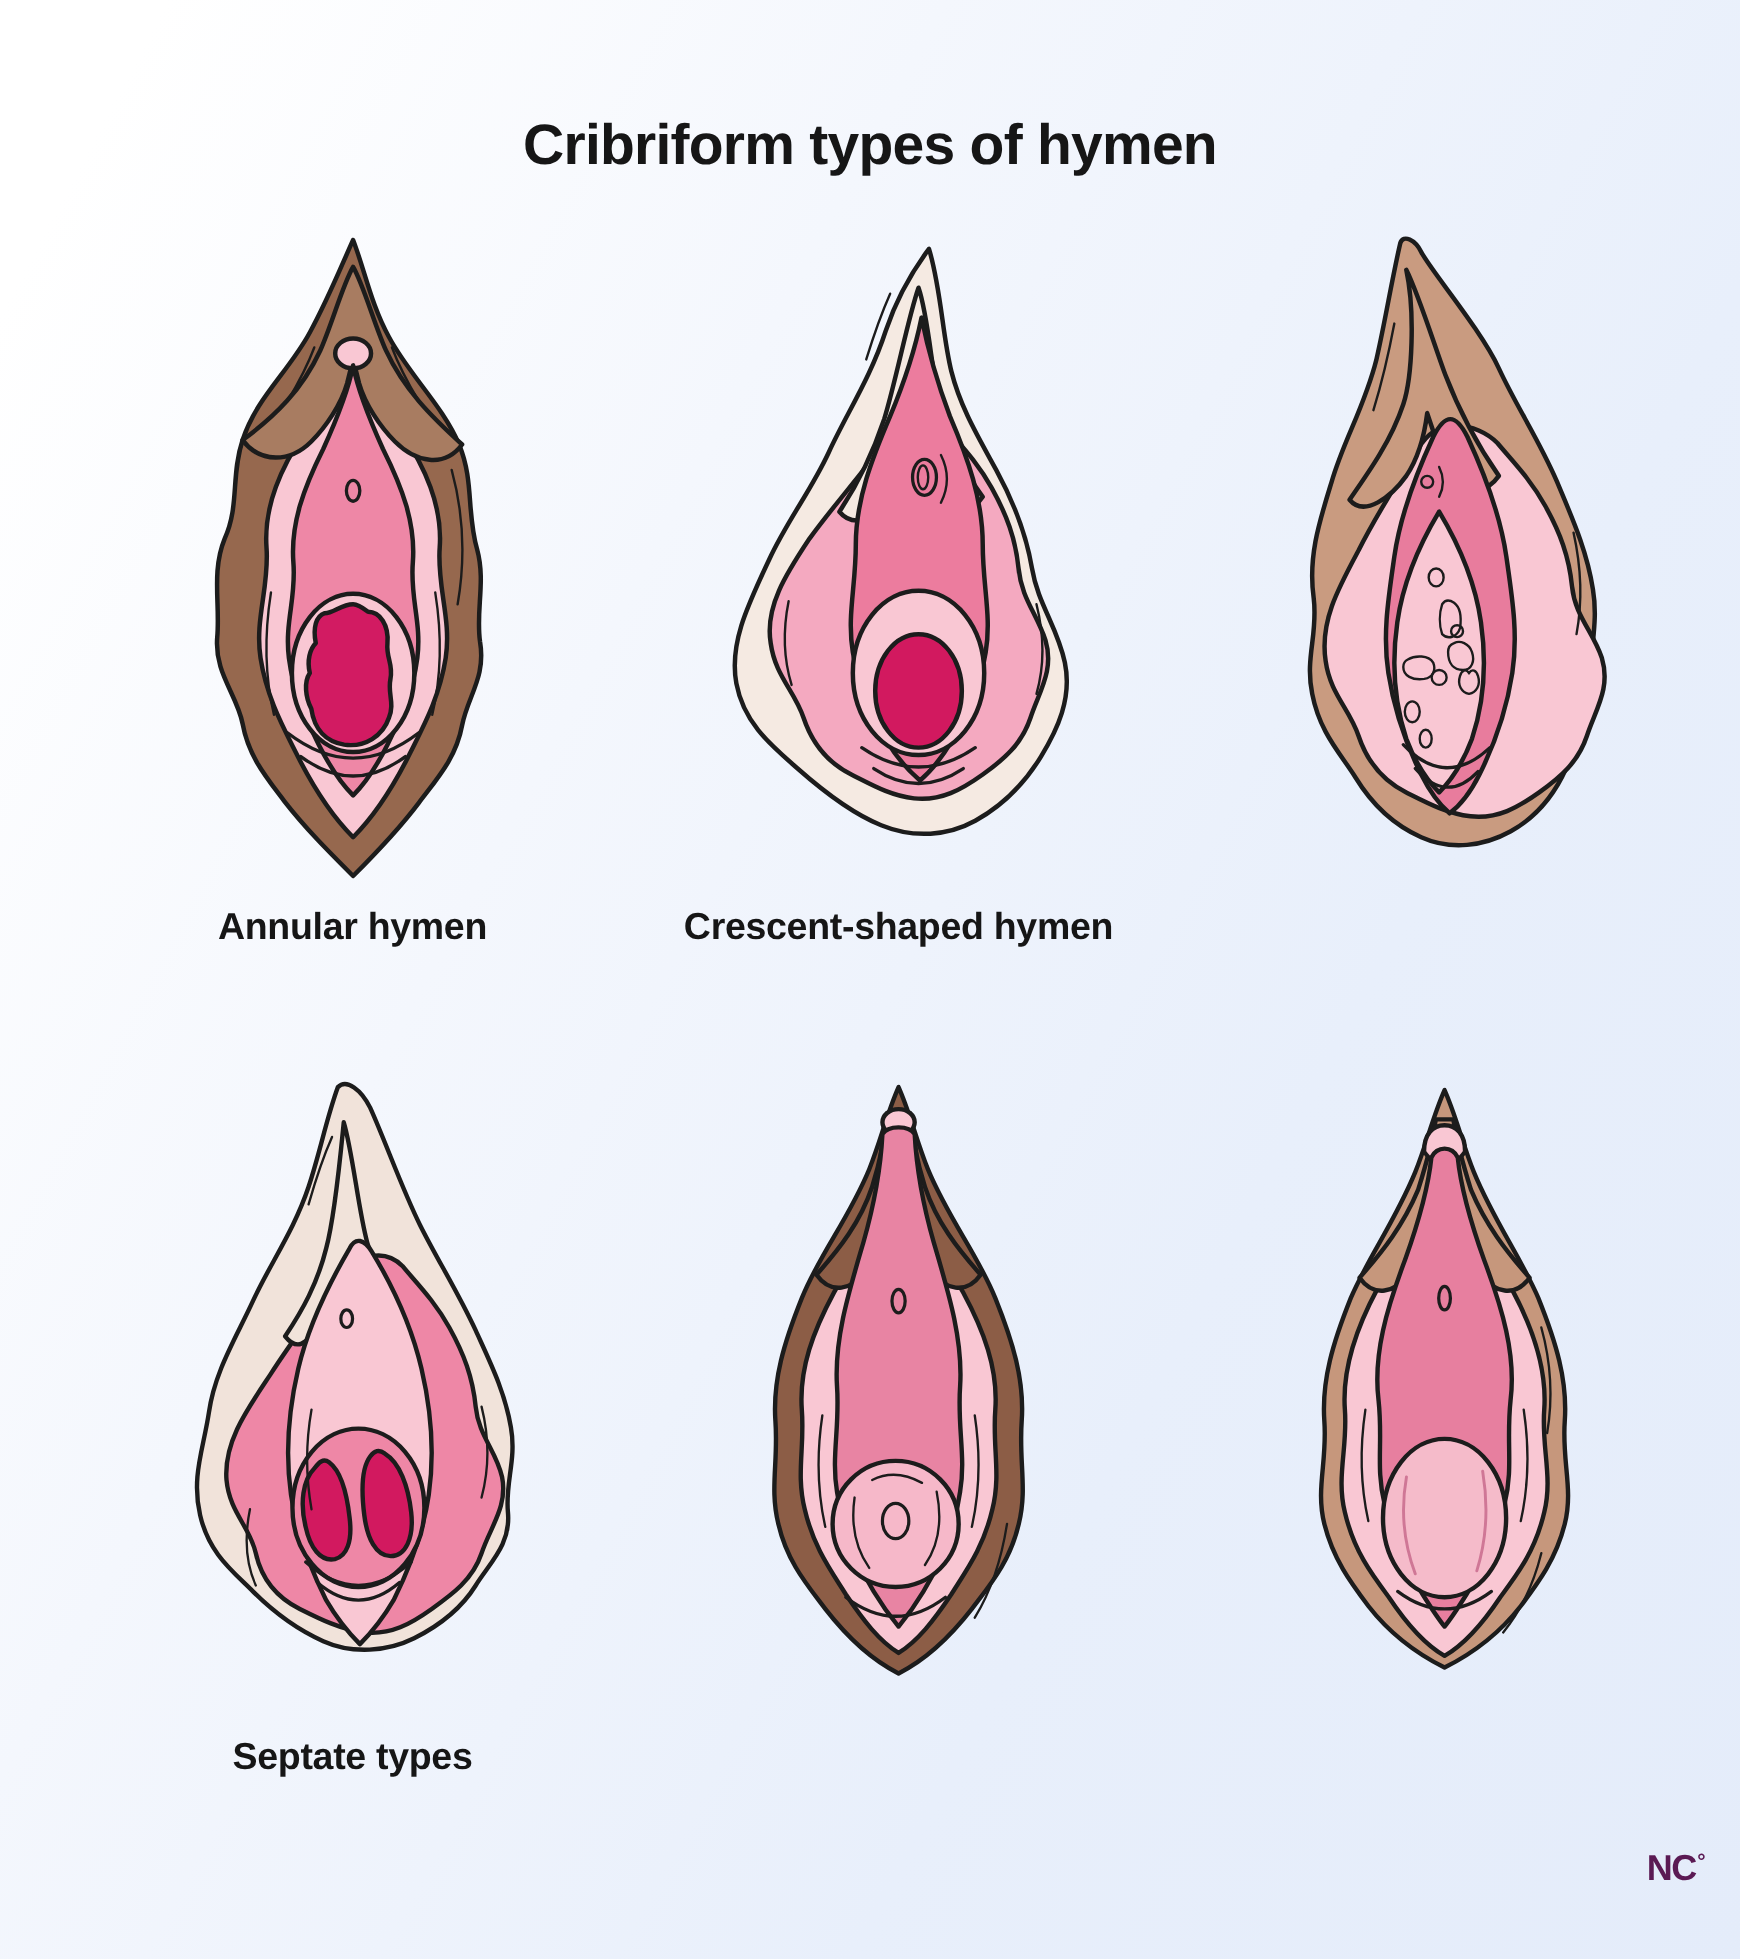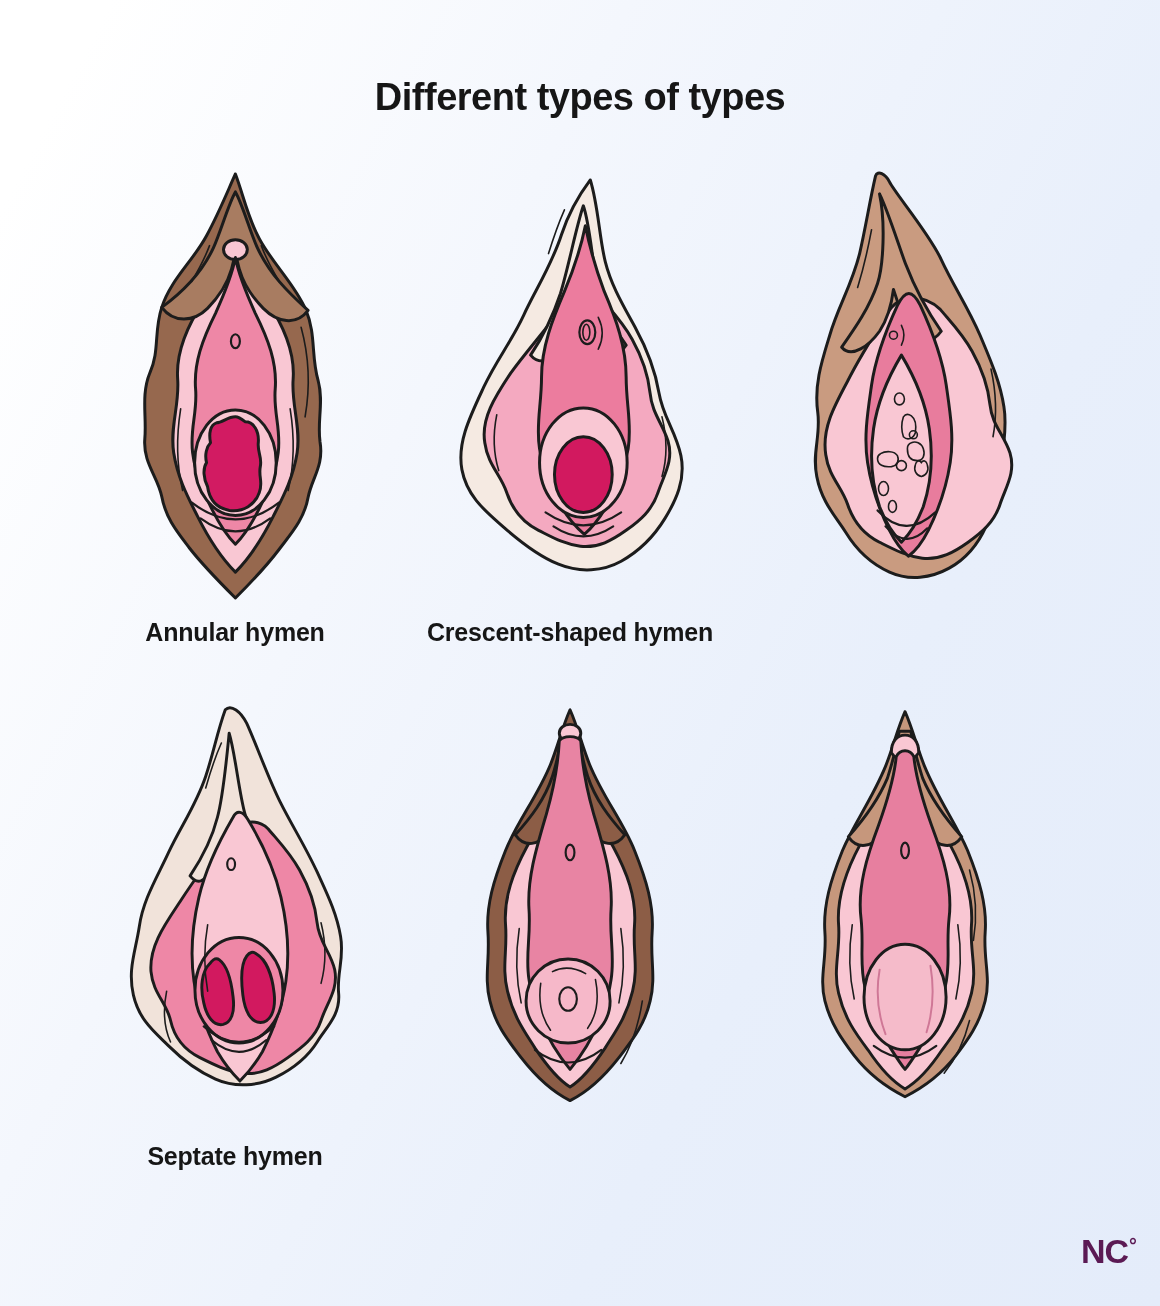--- a/index.html
+++ b/index.html
@@ -9,49 +9,49 @@
     overflow:hidden;
     background:linear-gradient(118deg,#ffffff 6%,#f4f7fd 34%,#e8effb 68%,#e4ecfa 100%);
     font-family:"Liberation Sans", sans-serif;
   }
   .title{
     position:absolute;top:76px;left:0;width:100%;
     text-align:center;margin:0;
     font-size:38px;font-weight:800;color:#161616;letter-spacing:-0.5px;
   }
   .grid{
-    position:absolute;top:166px;left:65px;
-    display:grid;grid-template-columns:340px 330px 340px;
+    position:absolute;top:152px;left:65px;
+    display:grid;grid-template-columns:340px 330px 340px;gap:29px;
   }
   figure.cell{margin:0;display:flex;flex-direction:column;align-items:center;}
   figure.cell.row2{margin-top:46px;}
   .fig-svg{height:438px;display:block;}
   .row2 .fig-svg{height:430px;}
   figcaption{
     margin-top:14px;height:34px;
     font-size:25px;font-weight:700;color:#161616;letter-spacing:-0.2px;
     text-align:center;white-space:nowrap;
   }
   
   .s3{stroke:#1c1c1c;stroke-width:3;stroke-linejoin:round;stroke-linecap:round;}
   .s2{stroke:#1c1c1c;stroke-width:2.2;fill:none;stroke-linecap:round;}
   .s15{stroke:#1c1c1c;stroke-width:1.6;fill:none;stroke-linecap:round;}
   .f2{stroke:#cf7796;stroke-width:2;fill:none;stroke-linecap:round;}
   .logo{
     position:absolute;top:1232px;right:24px;
-    font-size:34px;font-weight:800;color:#5b1a54;letter-spacing:-1px;
+    font-size:24px;font-weight:800;color:#5b1a54;letter-spacing:-1px;
   }
   .logo .deg{font-size:0.58em;vertical-align:0.55em;margin-left:1px;font-weight:800;}
 </style>
 </head>
 <body>
 
 <div class="page">
 
-  <h1 class="title">Different types of types</h1>
+  <h1 class="title">Cribriform types of hymen</h1>
 
   <div class="grid">
 
     <figure class="cell">
       <svg class="fig-svg" viewBox="0 0 260 440">
         <path class="s3" d="M130 8 C121 28 113 48 101 70 C87 96 65 114 56 142 C48 166 54 186 44 208 C35 230 41 252 39 274 C37 298 52 312 56 332 C60 354 72 368 84 384 C98 402 114 418 130 434 C147 417 162 401 174 385 C186 369 199 355 203 333 C207 313 219 301 215 277 C212 256 219 237 213 215 C206 191 211 169 201 145 C190 119 168 99 154 73 C142 51 138 29 130 8 Z" fill="#96684e"></path>
         <path class="s3" d="M130 74 C124 92 114 112 98 136 C82 160 70 186 72 214 C74 240 64 262 68 288 C72 314 83 334 92 352 C102 372 114 392 130 408 C146 392 158 372 168 352 C177 334 188 314 192 288 C196 262 186 240 188 214 C190 186 178 160 162 136 C146 112 136 92 130 74 Z" fill="#f9c7d3"></path>
         <path class="s3" d="M56 142 C78 126 96 108 108 82 C116 64 123 38 130 26 C137 38 144 64 152 82 C164 108 182 126 203 145 C191 161 172 157 158 143 C148 133 138 118 134 104 L130 88 L126 104 C122 118 112 133 102 143 C88 157 68 158 56 142 Z" fill="#a87c61"></path>
         <ellipse class="s3" cx="130" cy="84" rx="12" ry="10" fill="#f9c7d3"></ellipse>
         <path class="s3" d="M130 92 C127 108 120 126 110 148 C97 174 88 198 90 224 C92 248 84 264 87 288 C90 312 99 330 107 346 C114 360 122 372 130 380 C138 372 146 360 153 346 C161 330 170 312 173 288 C176 264 168 248 170 224 C172 198 163 174 150 148 C140 126 133 108 130 92 Z" fill="#ee87a6"></path>
@@ -124,21 +124,21 @@
         <ellipse class="s3" cx="134" cy="299" rx="45" ry="54" fill="#ee87a6"></ellipse>
         <path class="s3" d="M104 272 C96 280 94 296 98 312 C101 326 108 336 118 334 C126 332 130 322 128 306 C126 288 122 274 114 268 C110 265 107 268 104 272 Z" fill="#d2195f"></path>
         <path class="s3" d="M142 264 C136 272 136 288 138 304 C140 320 146 332 156 332 C166 332 172 320 170 302 C168 284 162 268 152 262 C148 259 145 260 142 264 Z" fill="#d2195f"></path>
         <path class="s2" d="M98 336 Q134 368 170 336"></path>
         <path class="s2" d="M106 350 Q134 374 162 350"></path>
         <path class="s15" d="M100 92 Q108 64 116 46"></path>
         <path class="s15" d="M102 232 Q96 266 102 300"></path>
         <path class="s15" d="M218 230 Q226 262 218 292"></path>
         <path class="s15" d="M60 300 Q54 330 64 352"></path>
       </svg>
-      <figcaption>Septate hymen</figcaption>
+      <figcaption>Septate types</figcaption>
     </figure>
 
     <figure class="cell row2">
       <svg class="fig-svg" viewBox="0 0 260 440">
         <path class="s3" d="M130 12 C122 30 118 48 110 68 C96 102 76 126 64 156 C52 186 44 212 46 240 C48 268 42 286 48 310 C54 336 68 352 80 368 C94 386 110 402 130 412 C150 402 166 386 180 368 C192 352 206 336 212 310 C218 286 212 268 214 240 C216 212 208 186 196 156 C184 126 164 102 150 68 C142 48 138 30 130 12 Z" fill="#8c5d46"></path>
         <path class="s3" d="M130 92 C114 110 98 130 86 152 C72 178 62 204 64 232 C66 258 60 276 66 300 C72 326 84 342 94 358 C106 376 117 390 130 398 C143 390 154 376 166 358 C176 342 188 326 194 300 C200 276 194 258 196 232 C198 204 188 178 174 152 C162 130 146 110 130 92 Z" fill="#f9c7d3"></path>
         <path class="s3" d="M74 140 C90 122 104 104 112 80 C117 64 121 44 122 30 L138 30 C139 44 143 64 148 80 C156 104 170 122 186 140 C176 154 162 150 152 138 C146 130 142 122 140 114 L130 98 L120 114 C118 122 114 130 108 138 C98 150 84 154 74 140 Z" fill="#8c5d46"></path>
         <ellipse class="s3" cx="130" cy="36" rx="11" ry="9" fill="#f9c7d3"></ellipse>
         <path class="s3" d="M119 44 C118 64 114 90 106 118 C96 152 86 184 88 216 C90 244 84 264 88 288 C92 316 102 338 113 356 C119 366 125 374 130 380 C135 374 141 366 147 356 C158 338 168 316 172 288 C176 264 170 244 172 216 C174 184 164 152 154 118 C146 90 142 64 141 44 C137 38 123 38 119 44 Z" fill="#e884a3"></path>
         <circle class="s3" cx="128" cy="310" r="43" fill="#f6b8c9"></circle>

